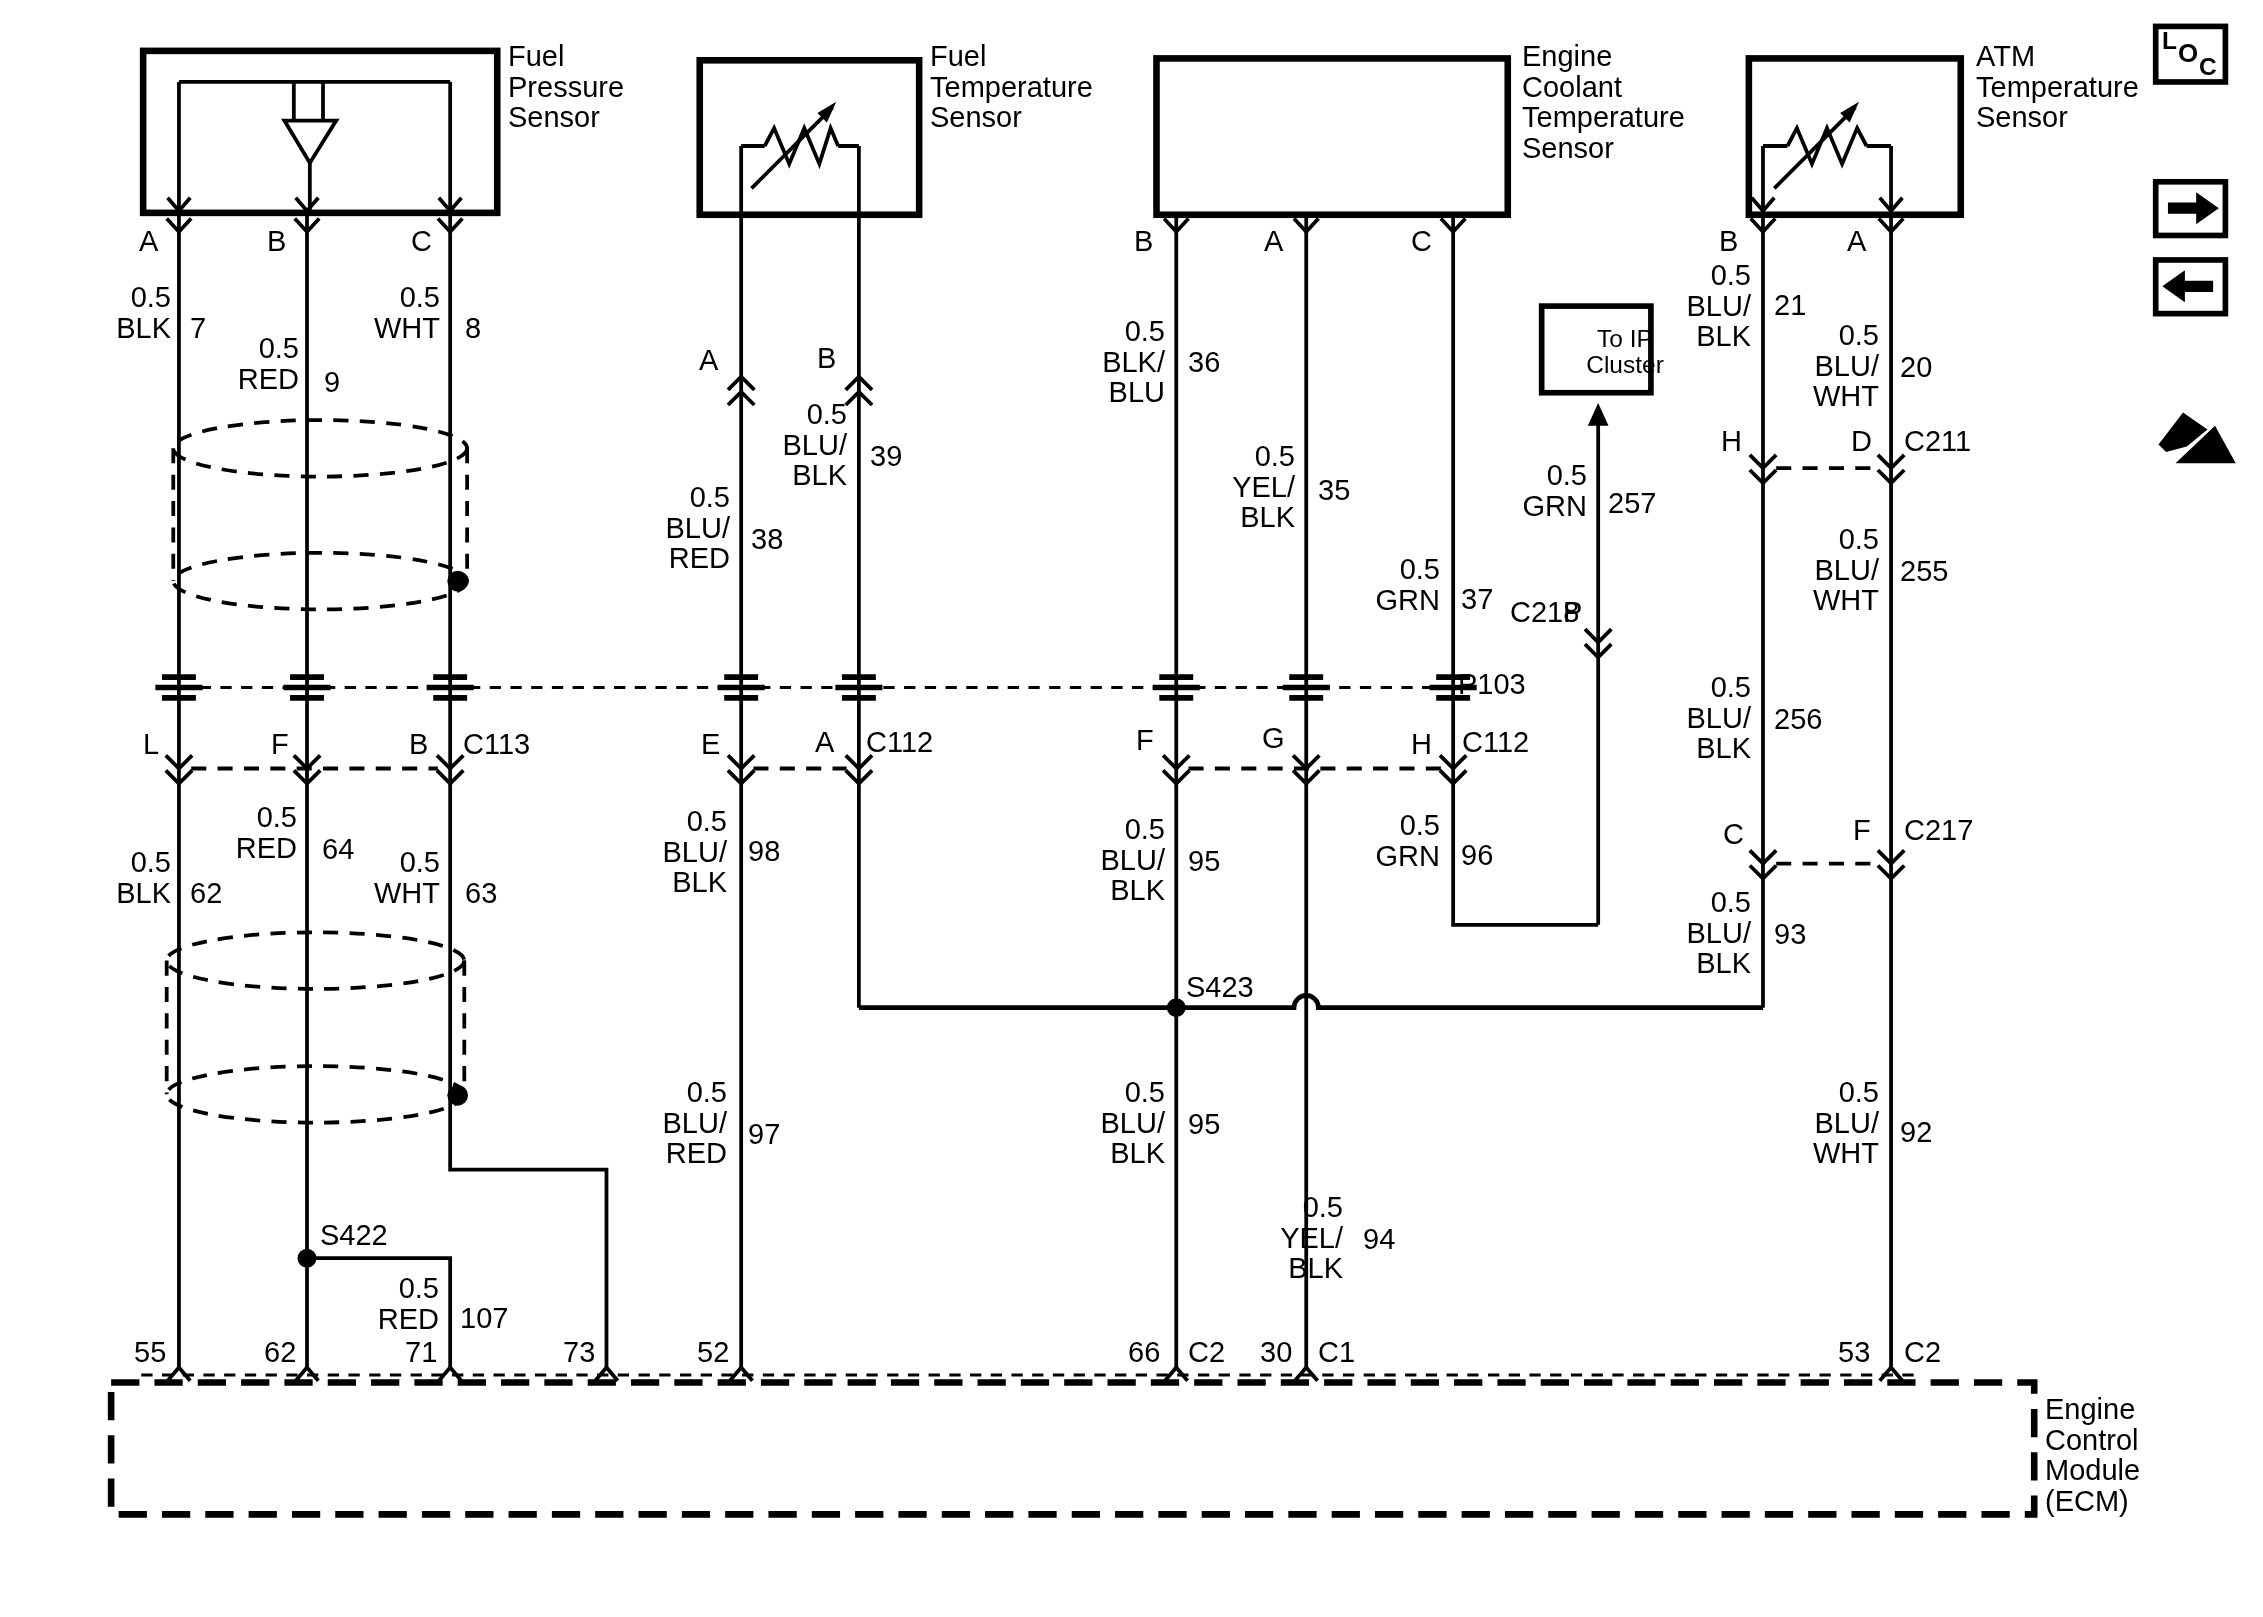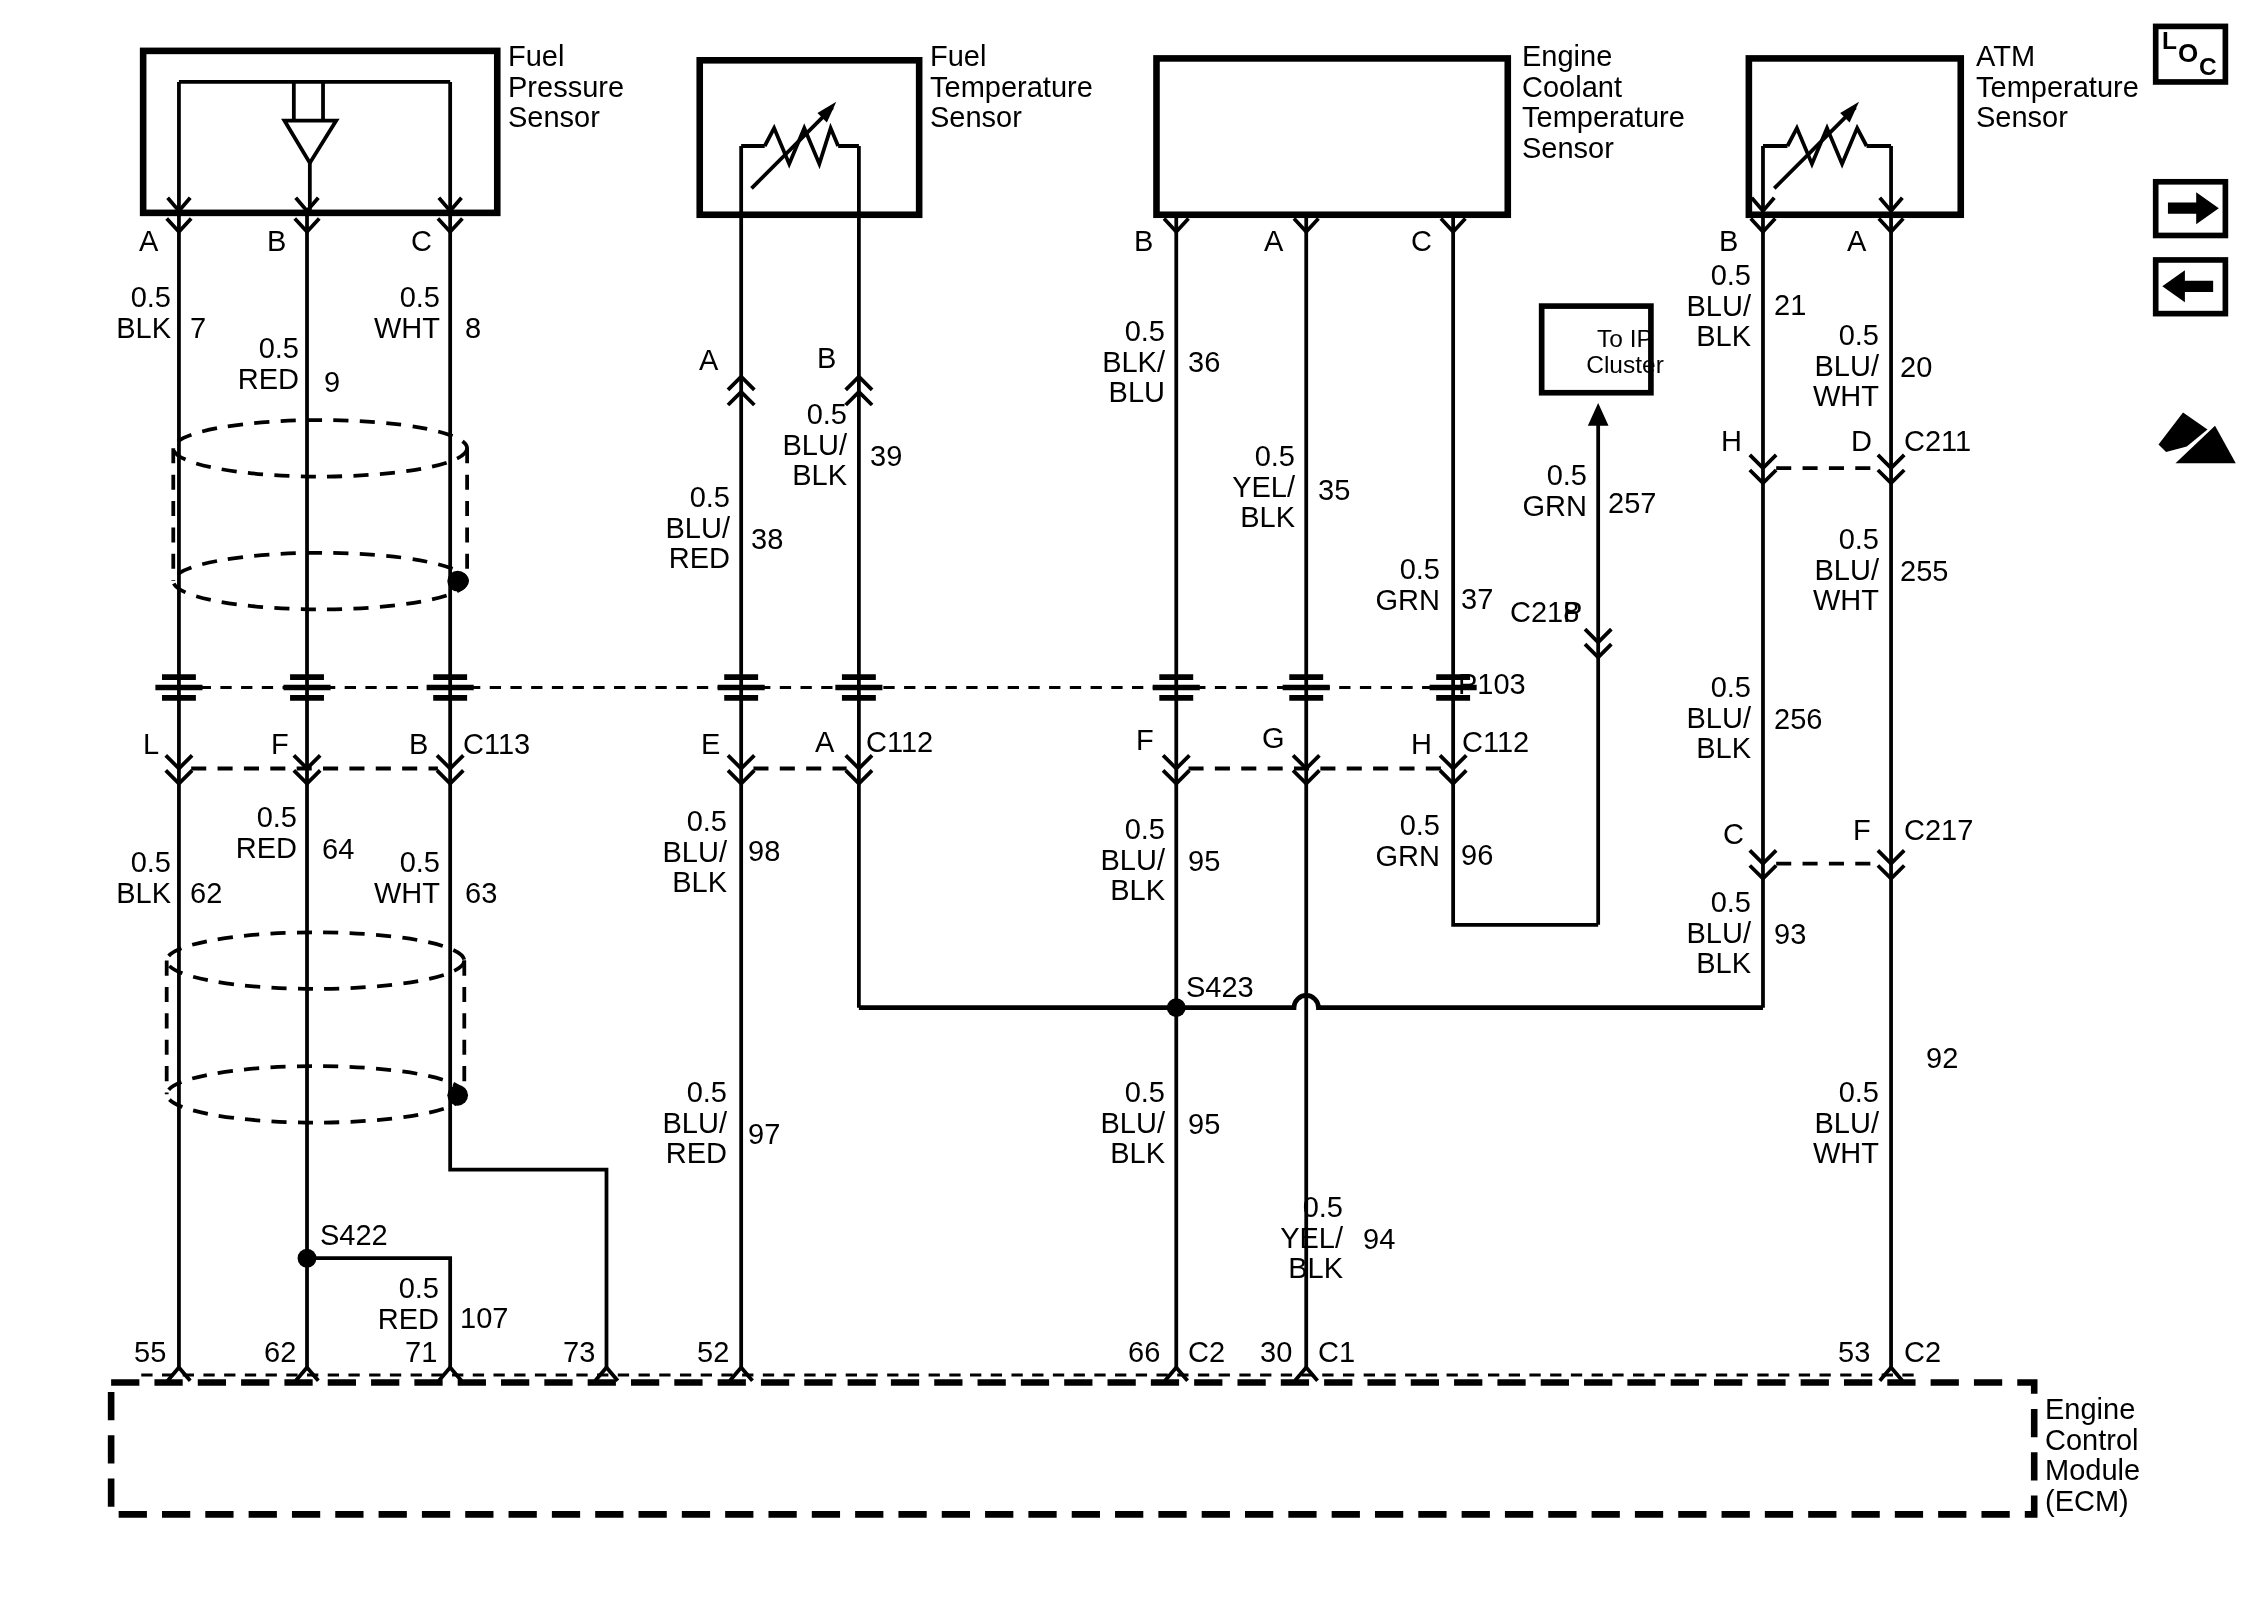--- a/index.html
+++ b/index.html
@@ -261,21 +261,21 @@
 BLU/
 BLK</div>
       <div class="lbl" style="left: 1188px; top: 1109px;">95</div>
       <div class="lbl" style="left: 1202px; top: 1192px; width: 141px; text-align: right;">0.5
 YEL/
 BLK</div>
       <div class="lbl" style="left: 1363px; top: 1224px;">94</div>
       <div class="lbl" style="left: 1738px; top: 1077px; width: 141px; text-align: right;">0.5
 BLU/
 WHT</div>
-      <div class="lbl" style="left: 1900px; top: 1043px; margin-left: 26px;">92</div>
+      <div class="lbl" style="left: 1900px; top: 1117px;">92</div>
       <div class="lbl" style="left: 298px; top: 1273px; width: 141px; text-align: right;">0.5
 RED</div>
       <div class="lbl" style="left: 460px; top: 1303px;">107</div>
       <div class="lbl" style="left: 139px; top: 226px;">A</div>
       <div class="lbl" style="left: 267px; top: 226px;">B</div>
       <div class="lbl" style="left: 411px; top: 226px;">C</div>
       <div class="lbl" style="left: 699px; top: 345px;">A</div>
       <div class="lbl" style="left: 817px; top: 343px;">B</div>
       <div class="lbl" style="left: 1134px; top: 226px;">B</div>
       <div class="lbl" style="left: 1264px; top: 226px;">A</div>

